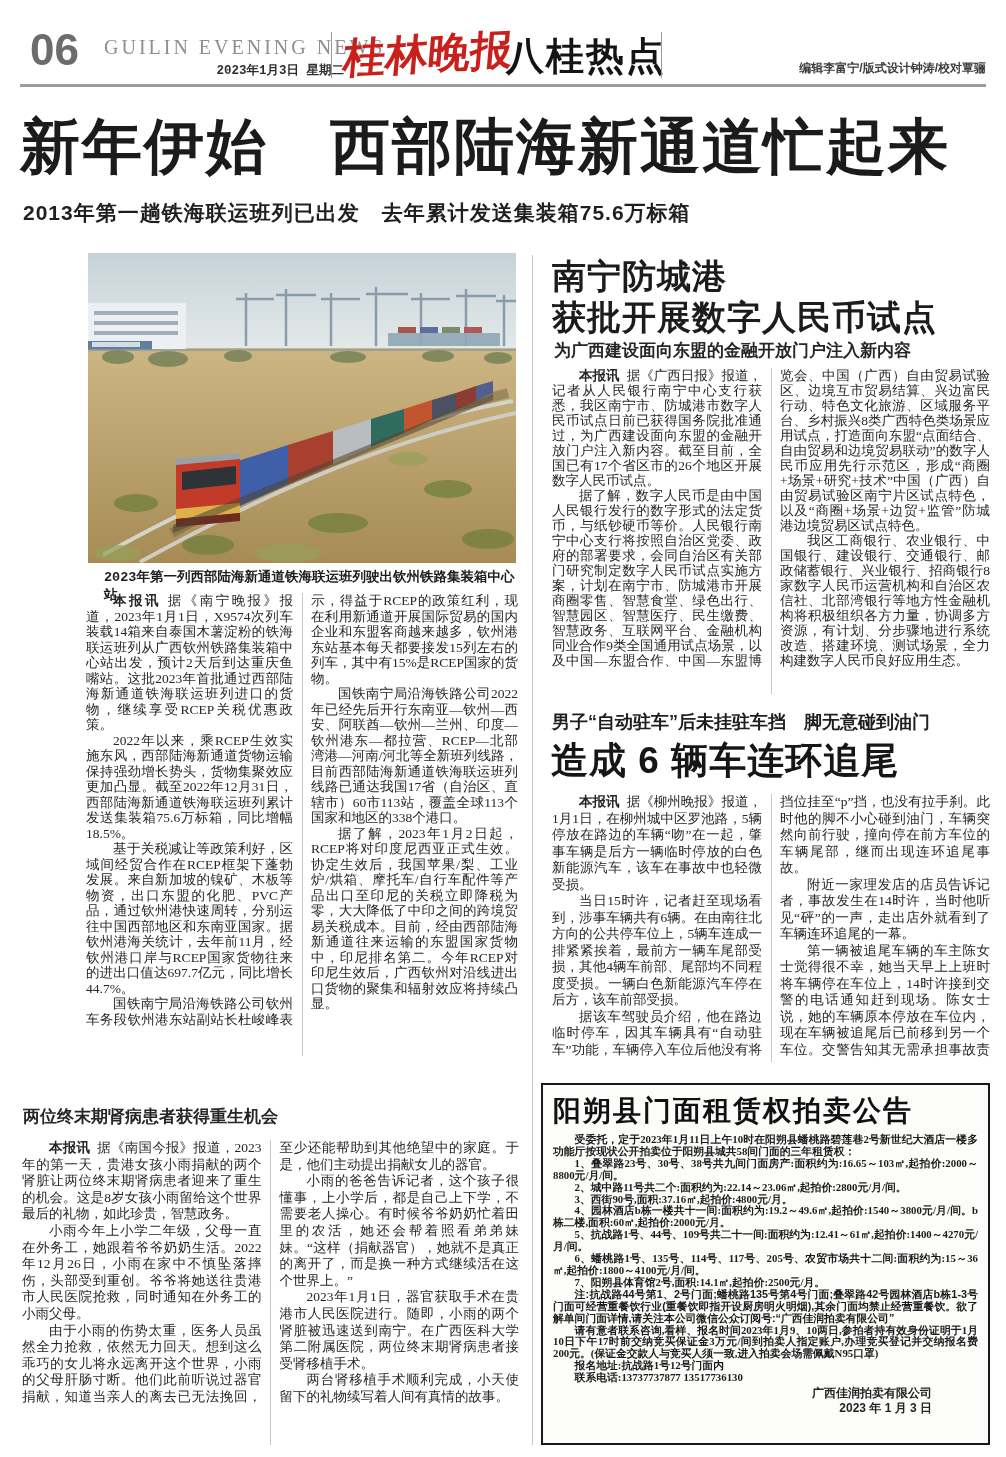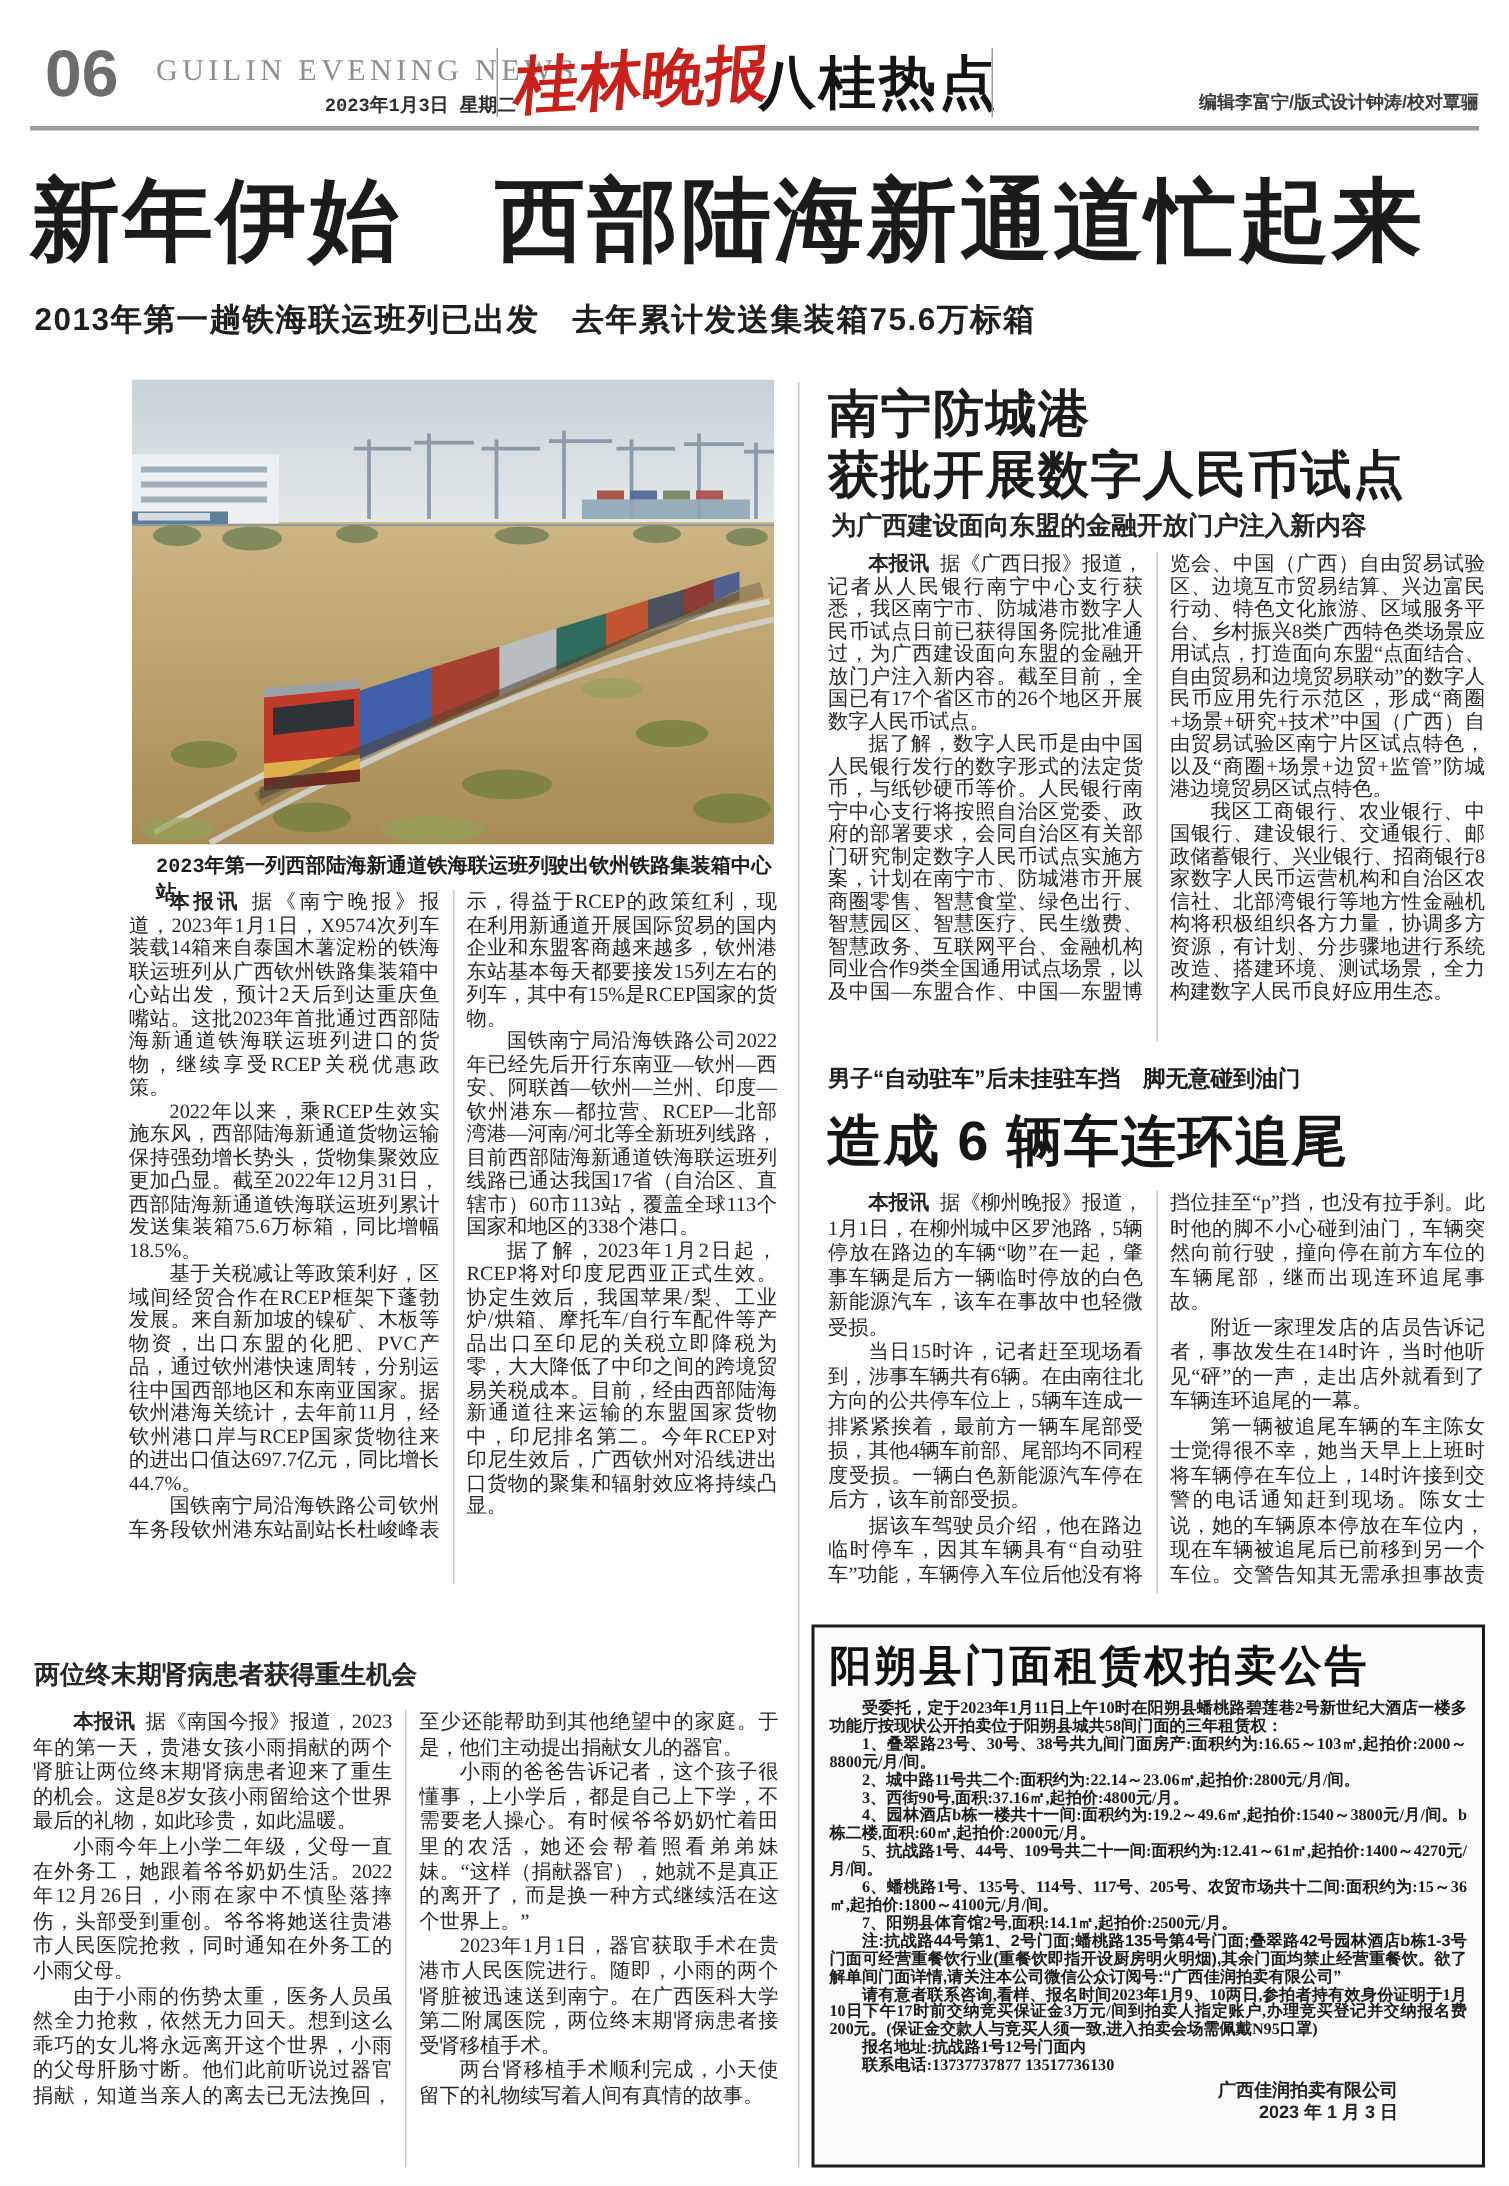--- a/index.html
+++ b/index.html
@@ -39,21 +39,21 @@
   .lead-body{left:86px;top:593px;width:432px;height:463px;font-size:13.5px;line-height:15.5px;}
   .v-rule{position:absolute;left:532px;top:255px;width:1px;height:1190px;background:#c6c6c6;}
   
   .dy-head{position:absolute;left:552px;top:256px;font-family:"Liberation Sans",sans-serif;
            font-size:34px;font-weight:800;line-height:41px;color:#1c1c1c;letter-spacing:1px;}
   .dy-sub{position:absolute;left:554px;top:339px;font-family:"Liberation Sans",sans-serif;
           font-size:17px;font-weight:700;color:#262626;}
   .dy-body{left:552px;top:368px;width:438px;height:326px;font-size:13.5px;line-height:15px;}
   
   .pu-kicker{position:absolute;left:552px;top:710px;font-family:"Liberation Sans",sans-serif;
-             font-size:15px;font-weight:700;color:#1e1e1e;}
+             font-size:18px;font-weight:700;color:#1e1e1e;}
   .pu-head{position:absolute;left:551px;top:736px;font-family:"Liberation Sans",sans-serif;
            font-size:37px;font-weight:900;color:#161616;letter-spacing:1px;}
   .pu-body{left:552px;top:794px;width:438px;height:268px;font-size:13.5px;line-height:16.5px;}
   
   .od-head{position:absolute;left:21px;top:1062px;font-family:"Liberation Sans",sans-serif;
            font-size:31px;font-weight:900;color:#161616;letter-spacing:1px;}
   .od-sub{position:absolute;left:23px;top:1105px;font-family:"Liberation Sans",sans-serif;
           font-size:17px;font-weight:700;color:#262626;}
   .od-body{left:22px;top:1140px;width:497px;height:305px;font-size:13.5px;line-height:16.6px;}
   
@@ -188,21 +188,21 @@
 
   <div class="pu-kicker">男子“自动驻车”后未挂驻车挡　脚无意碰到油门</div>
   <div class="pu-head">造成 6 辆车连环追尾</div>
   <div class="body-cols pu-body">
     <p class="para"><b class="lead-label">本报讯</b><span>据《柳州晚报》报道，1月1日，在柳州城中区罗池路，5辆停放在路边的车辆“吻”在一起，肇事车辆是后方一辆临时停放的白色新能源汽车，该车在事故中也轻微受损。</span></p>
     <div class="paras"><p class="para">当日15时许，记者赶至现场看到，涉事车辆共有6辆。在由南往北方向的公共停车位上，5辆车连成一排紧紧挨着，最前方一辆车尾部受损，其他4辆车前部、尾部均不同程度受损。一辆白色新能源汽车停在后方，该车前部受损。</p><p class="para">据该车驾驶员介绍，他在路边临时停车，因其车辆具有“自动驻车”功能，车辆停入车位后他没有将挡位挂至“p”挡，也没有拉手刹。此时他的脚不小心碰到油门，车辆突然向前行驶，撞向停在前方车位的车辆尾部，继而出现连环追尾事故。</p><p class="para">附近一家理发店的店员告诉记者，事故发生在14时许，当时他听见“砰”的一声，走出店外就看到了车辆连环追尾的一幕。</p><p class="para">第一辆被追尾车辆的车主陈女士觉得很不幸，她当天早上上班时将车辆停在车位上，14时许接到交警的电话通知赶到现场。陈女士说，她的车辆原本停放在车位内，现在车辆被追尾后已前移到另一个车位。交警告知其无需承担事故责任，车辆将交由为白色新能源汽车承保的保险公司进行后续处理。</p></div>
   </div>
 
   <div class="od-sub">两位终末期肾病患者获得重生机会</div>
   <div class="body-cols od-body">
-    <p class="para"><b class="lead-label">本报讯</b><span>据《南国今报》报道，2023年的第一天，贵港女孩小雨捐献的两个肾脏让两位终末期肾病患者迎来了重生的机会。这是8岁女孩小雨留给这个世界最后的礼物，如此珍贵，如此温暖。</span></p>
+    <p class="para"><b class="lead-label">本报讯</b><span>据《南国今报》报道，2023年的第一天，贵港女孩小雨捐献的两个肾脏让两位终末期肾病患者迎来了重生的机会。这是8岁女孩小雨留给这个世界最后的礼物，如此珍贵，智慧政务。</span></p>
     <div class="paras"><p class="para">小雨今年上小学二年级，父母一直在外务工，她跟着爷爷奶奶生活。2022年12月26日，小雨在家中不慎坠落摔伤，头部受到重创。爷爷将她送往贵港市人民医院抢救，同时通知在外务工的小雨父母。</p><p class="para">由于小雨的伤势太重，医务人员虽然全力抢救，依然无力回天。想到这么乖巧的女儿将永远离开这个世界，小雨的父母肝肠寸断。他们此前听说过器官捐献，知道当亲人的离去已无法挽回，至少还能帮助到其他绝望中的家庭。于是，他们主动提出捐献女儿的器官。</p><p class="para">小雨的爸爸告诉记者，这个孩子很懂事，上小学后，都是自己上下学，不需要老人操心。有时候爷爷奶奶忙着田里的农活，她还会帮着照看弟弟妹妹。“这样（捐献器官），她就不是真正的离开了，而是换一种方式继续活在这个世界上。”</p><p class="para">2023年1月1日，器官获取手术在贵港市人民医院进行。随即，小雨的两个肾脏被迅速送到南宁。在广西医科大学第二附属医院，两位终末期肾病患者接受肾移植手术。</p><p class="para">两台肾移植手术顺利完成，小天使留下的礼物续写着人间有真情的故事。</p></div>
   </div>
 
   <div class="auction">
     <div class="auction-title">阳朔县门面租赁权拍卖公告</div>
     <div class="auction-body">
       <p class="para">受委托，定于2023年1月11日上午10时在阳朔县蟠桃路碧莲巷2号新世纪大酒店一楼多功能厅按现状公开拍卖位于阳朔县城共58间门面的三年租赁权：</p>
       <div class="paras"><p class="para">1、叠翠路23号、30号、38号共九间门面房产:面积约为:16.65～103㎡,起拍价:2000～8800元/月/间。</p><p class="para">2、城中路11号共二个:面积约为:22.14～23.06㎡,起拍价:2800元/月/间。</p><p class="para">3、西街90号,面积:37.16㎡,起拍价:4800元/月。</p><p class="para">4、园林酒店b栋一楼共十一间:面积约为:19.2～49.6㎡,起拍价:1540～3800元/月/间。b栋二楼,面积:60㎡,起拍价:2000元/月。</p><p class="para">5、抗战路1号、44号、109号共二十一间:面积约为:12.41～61㎡,起拍价:1400～4270元/月/间。</p><p class="para">6、蟠桃路1号、135号、114号、117号、205号、农贸市场共十二间:面积约为:15～36㎡,起拍价:1800～4100元/月/间。</p><p class="para">7、阳朔县体育馆2号,面积:14.1㎡,起拍价:2500元/月。</p></div>
       <p class="para note">注:抗战路44号第1、2号门面;蟠桃路135号第4号门面;叠翠路42号园林酒店b栋1-3号门面可经营重餐饮行业(重餐饮即指开设厨房明火明烟),其余门面均禁止经营重餐饮。欲了解单间门面详情,请关注本公司微信公众订阅号:“广西佳润拍卖有限公司”</p>
       <p class="para">请有意者联系咨询,看样、报名时间2023年1月9、10两日,参拍者持有效身份证明于1月10日下午17时前交纳竞买保证金3万元/间到拍卖人指定账户,办理竞买登记并交纳报名费200元。(保证金交款人与竞买人须一致,进入拍卖会场需佩戴N95口罩)</p>

